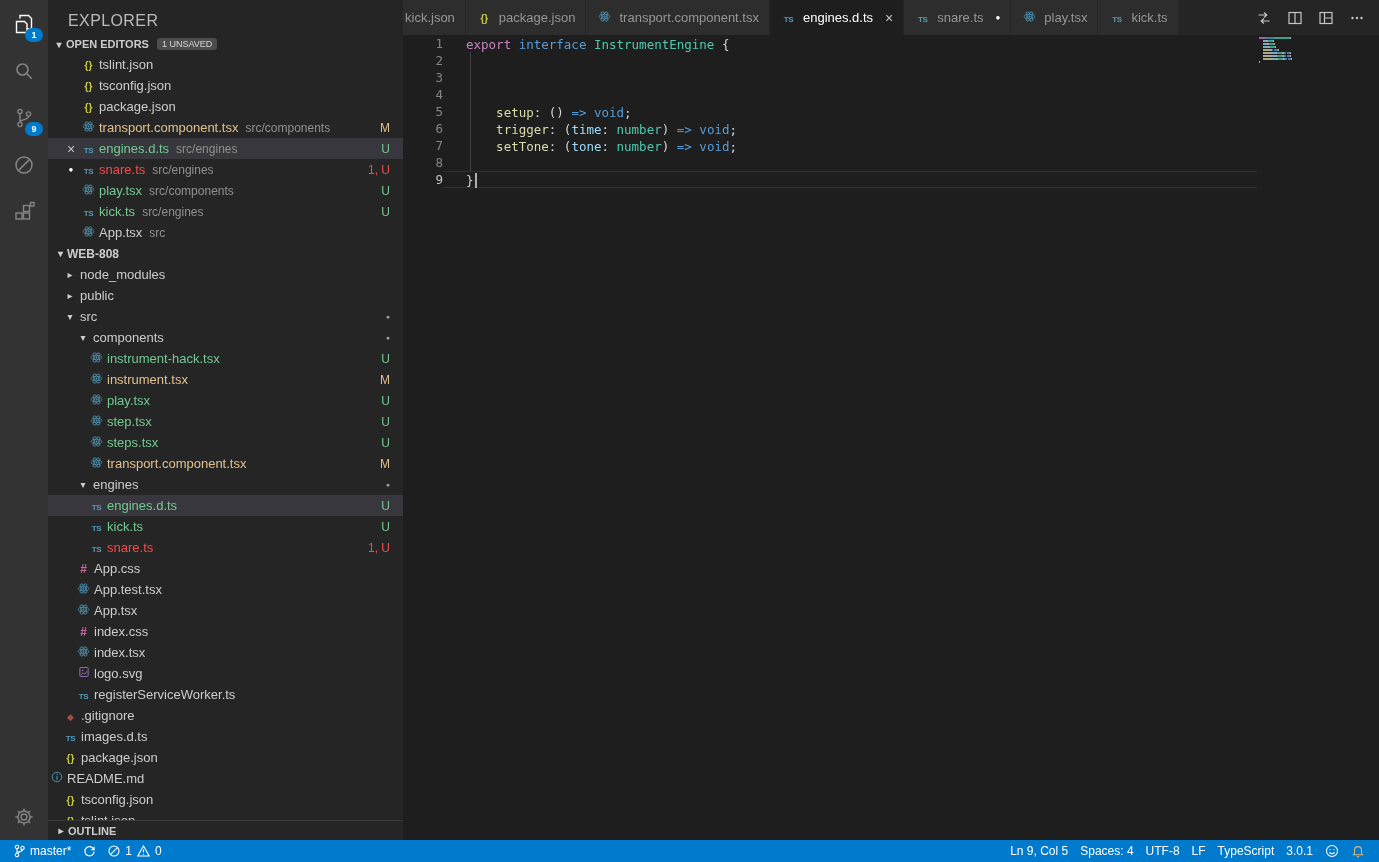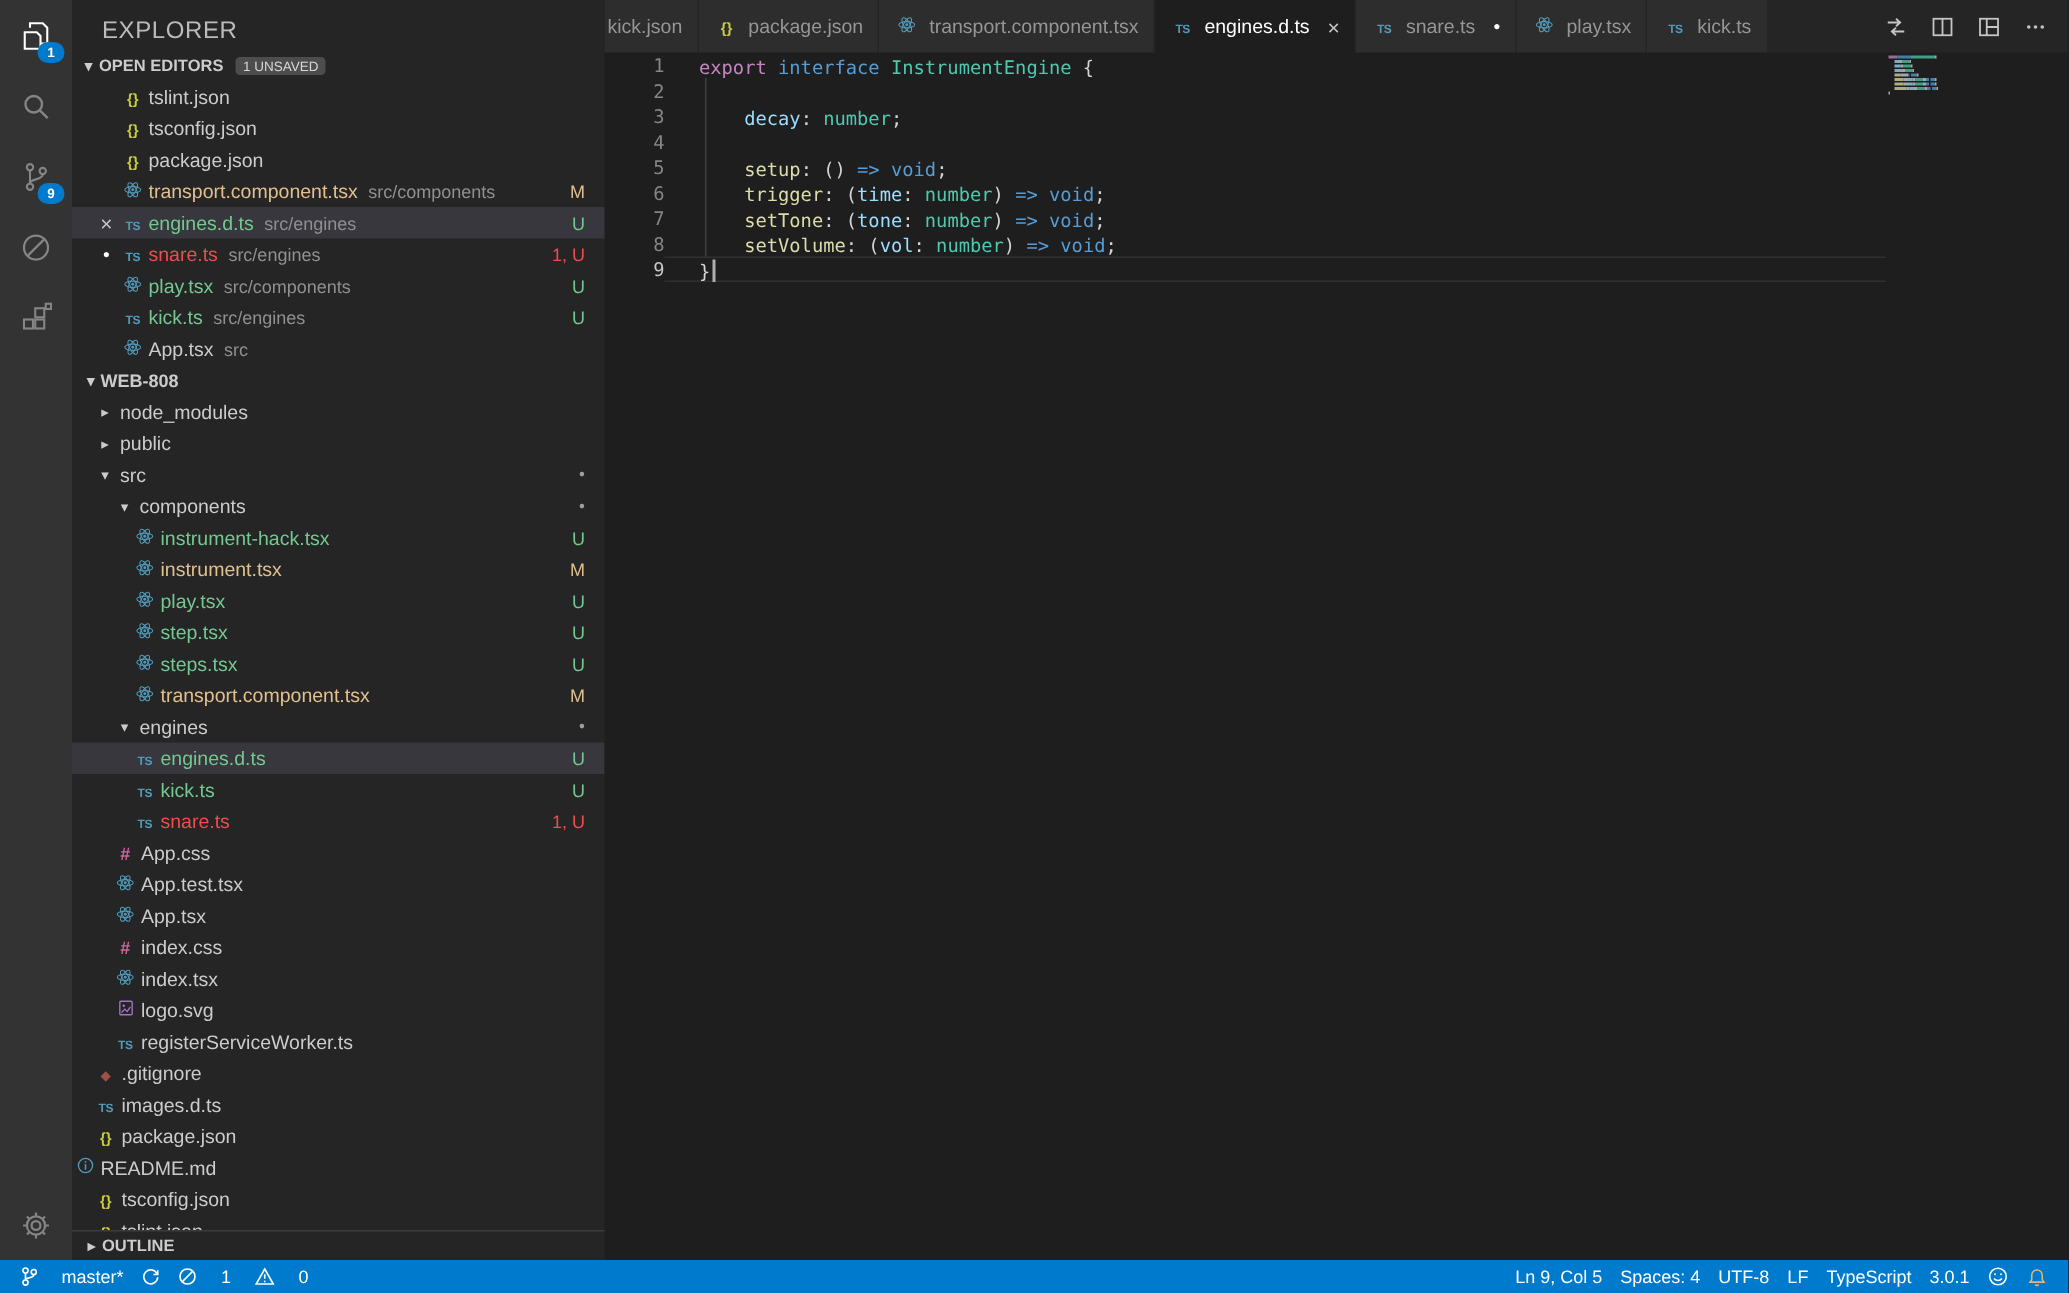--- a/index.html
+++ b/index.html
@@ -68,21 +68,21 @@
   .indent-guide{position:absolute;left:67px;top:17px;width:1px;height:119px;background:#404040;}
   .minimap{position:absolute;top:2px;left:856px;width:110px;cursor:pointer;}
   .mm-line{height:2px;margin-bottom:1px;white-space:nowrap;font-size:0;}
   .mm-tk{display:inline-block;height:2px;opacity:.75;}
   .mm-tk.tk-kc{background:#c586c0;}.mm-tk.tk-k{background:#569cd6;}.mm-tk.tk-t{background:#4ec9b0;}
   .mm-tk.tk-p{background:#9cdcfe;}.mm-tk.tk-f{background:#dcdcaa;}.mm-tk.tk-d{background:#d4d4d4;}
   .mm-tk.tk-sp{background:transparent;opacity:0;}
 
   
   .statusbar{height:22px;background:#007acc;display:flex;align-items:center;font-size:12px;color:#ffffff;flex-shrink:0;padding:0 8px;}
-  .sb-item{display:flex;align-items:center;gap:16px;padding:0 6px;height:22px;cursor:pointer;}
+  .sb-item{display:flex;align-items:center;gap:5px;padding:0 6px;height:22px;cursor:pointer;}
   .sb-right{margin-left:auto;display:flex;align-items:center;}
   .sb-item svg{display:block;}
 </style>
 </head>
 <body>
 
 <div class="app">
   <div class="main">
 
     <div class="activitybar">
@@ -502,40 +502,38 @@
         <div id="code-area">
             <div class="code-line">
               <span class="ln">1</span>
               <span class="lwrap"><span class="tk-kc">export </span><span class="tk-k">interface </span><span class="tk-t">InstrumentEngine </span><span class="tk-d">{</span></span>
             </div>
             <div class="code-line">
               <span class="ln">2</span>
             </div>
             <div class="code-line">
               <span class="ln">3</span>
-              <span class="lwrap"><span class="tk-d">    </span><span class="tk-p">decay</span><span class="tk-d">: </span><span class="tk-t">number</span><span class="tk-d">;</span></span>
             </div>
             <div class="code-line">
               <span class="ln">4</span>
             </div>
             <div class="code-line">
               <span class="ln">5</span>
               <span class="lwrap"><span class="tk-d">    </span><span class="tk-f">setup</span><span class="tk-d">: () </span><span class="tk-k">=&gt;</span><span class="tk-d"> </span><span class="tk-k">void</span><span class="tk-d">;</span></span>
             </div>
             <div class="code-line">
               <span class="ln">6</span>
               <span class="lwrap"><span class="tk-d">    </span><span class="tk-f">trigger</span><span class="tk-d">: (</span><span class="tk-p">time</span><span class="tk-d">: </span><span class="tk-t">number</span><span class="tk-d">) </span><span class="tk-k">=&gt;</span><span class="tk-d"> </span><span class="tk-k">void</span><span class="tk-d">;</span></span>
             </div>
             <div class="code-line">
               <span class="ln">7</span>
               <span class="lwrap"><span class="tk-d">    </span><span class="tk-f">setTone</span><span class="tk-d">: (</span><span class="tk-p">tone</span><span class="tk-d">: </span><span class="tk-t">number</span><span class="tk-d">) </span><span class="tk-k">=&gt;</span><span class="tk-d"> </span><span class="tk-k">void</span><span class="tk-d">;</span></span>
             </div>
             <div class="code-line">
               <span class="ln">8</span>
-              <span class="lwrap"><span class="tk-d">    </span><span class="tk-f">setVolume</span><span class="tk-d">: (</span><span class="tk-p">vol</span><span class="tk-d">: </span><span class="tk-t">number</span><span class="tk-d">) </span><span class="tk-k">=&gt;</span><span class="tk-d"> </span><span class="tk-k">void</span><span class="tk-d">;</span></span>
             </div>
             <div class="code-line current">
               <span class="ln">9</span>
               <span class="lwrap"><span class="tk-d">}</span><span class="cursor"></span></span>
             </div>
           </div>
         <div class="minimap" id="minimap">
             <div class="mm-line"><span class="mm-tk tk-kc" style="width: 6.3px;"></span><span class="mm-tk tk-k" style="width: 9px;"></span><span class="mm-tk tk-t" style="width: 15.3px;"></span><span class="mm-tk tk-d" style="width: 0.9px;"></span></div>
             <div class="mm-line"><span class="mm-tk tk-sp" style="width: 3.6px;"></span><span class="mm-tk tk-p" style="width: 3.6px;"></span><span class="mm-tk tk-d" style="width: 1.8px;"></span><span class="mm-tk tk-t" style="width: 5.4px;"></span><span class="mm-tk tk-d" style="width: 0.9px;"></span></div>
             <div class="mm-line"><span class="mm-tk tk-sp" style="width: 3.6px;"></span><span class="mm-tk tk-p" style="width: 4.5px;"></span><span class="mm-tk tk-d" style="width: 1.8px;"></span><span class="mm-tk tk-t" style="width: 5.4px;"></span><span class="mm-tk tk-d" style="width: 0.9px;"></span></div>

